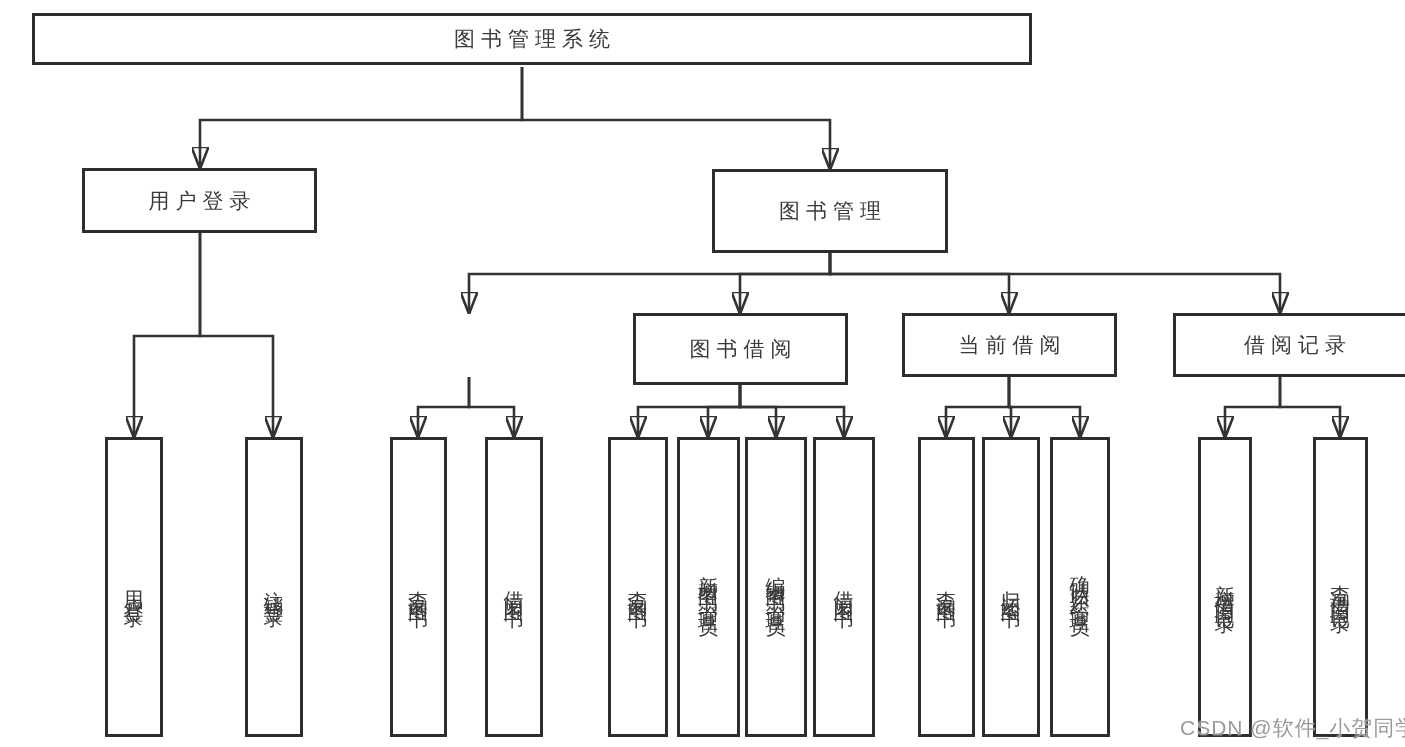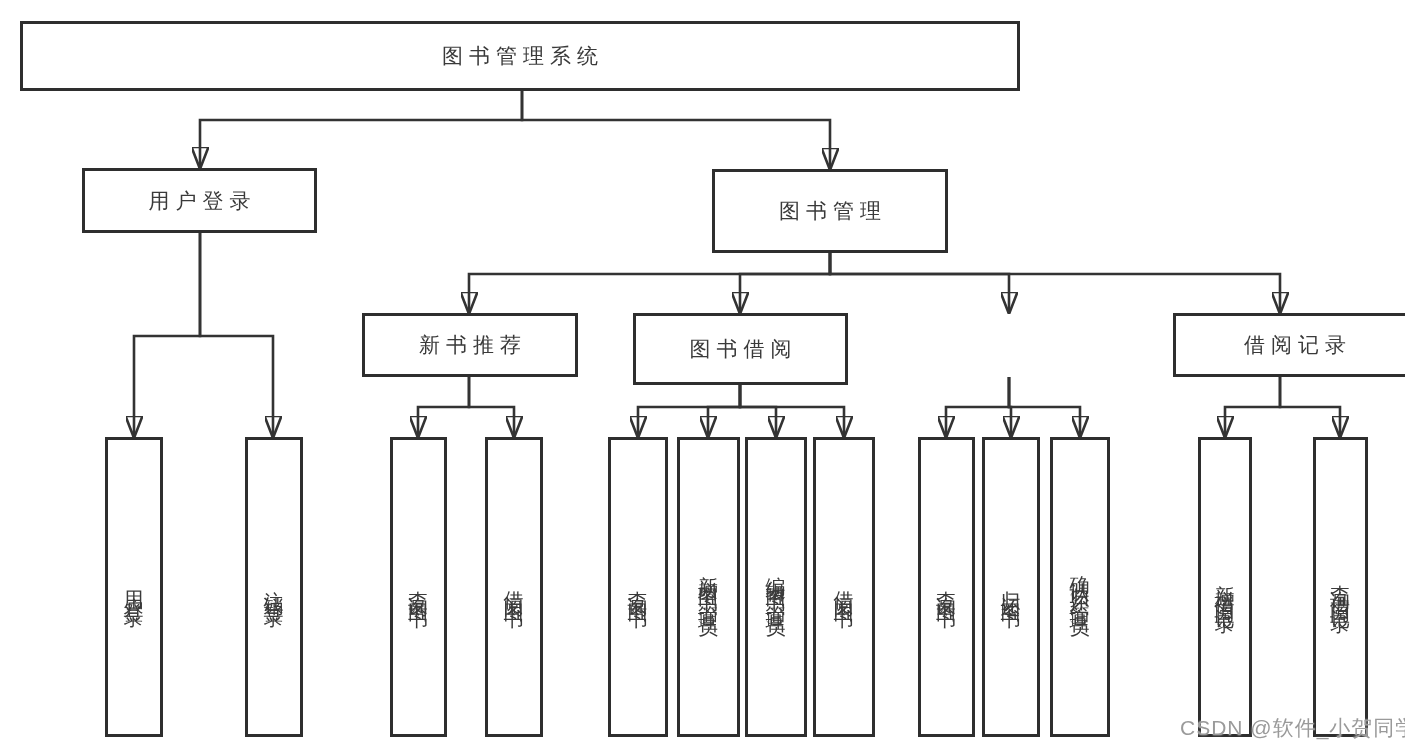--- a/index.html
+++ b/index.html
@@ -52,27 +52,27 @@
     <path d="M740,377 V407 H708 V437" marker-end="url(#arw)"></path>
     <path d="M740,377 V407 H776 V437" marker-end="url(#arw)"></path>
     <path d="M740,377 V407 H844 V437" marker-end="url(#arw)"></path>
     <path d="M1009,377 V407 H946 V437" marker-end="url(#arw)"></path>
     <path d="M1009,377 V407 H1011 V437" marker-end="url(#arw)"></path>
     <path d="M1009,377 V407 H1080 V437" marker-end="url(#arw)"></path>
     <path d="M1280,377 V407 H1225 V437" marker-end="url(#arw)"></path>
     <path d="M1280,377 V407 H1340 V437" marker-end="url(#arw)"></path>
   </svg>
 
-  <div class="node hnode" style="left:20px; top:13px; width:1000px; height:70px;margin-top:8px;">图书管理系统</div>
+  <div class="node hnode" style="left:32px; top:13px; width:1000px; height:52px;">图书管理系统</div>
 
   <div class="node hnode" style="left:82px; top:168px; width:235px; height:65px;">用户登录</div>
   <div class="node hnode" style="left:712px; top:169px; width:236px; height:84px;">图书管理</div>
 
-  <div class="node hnode" style="left:362px; top:313px; width:216px; height:64px;">新书推荐</div>
   <div class="node hnode" style="left:633px; top:313px; width:215px; height:72px;">图书借阅</div>
+  <div class="node hnode" style="left:902px; top:313px; width:215px; height:64px;">当前借阅</div>
   <div class="node hnode" style="left:1173px; top:313px; width:244px; height:64px;">借阅记录</div>
 
   <div class="node vnode" style="left:105px; top:437px; width:58px; height:300px;">用户登录</div>
   <div class="node vnode" style="left:245px; top:437px; width:58px; height:300px;">注销登录</div>
 
   <div class="node vnode" style="left:390px; top:437px; width:57px; height:300px;">查询图书</div>
   <div class="node vnode" style="left:485px; top:437px; width:58px; height:300px;">借阅图书</div>
 
   <div class="node vnode" style="left:608px; top:437px; width:60px; height:300px;">查询图书</div>
   <div class="node vnode" style="left:677px; top:437px; width:63px; height:300px;">新增图书（管理员）</div>

